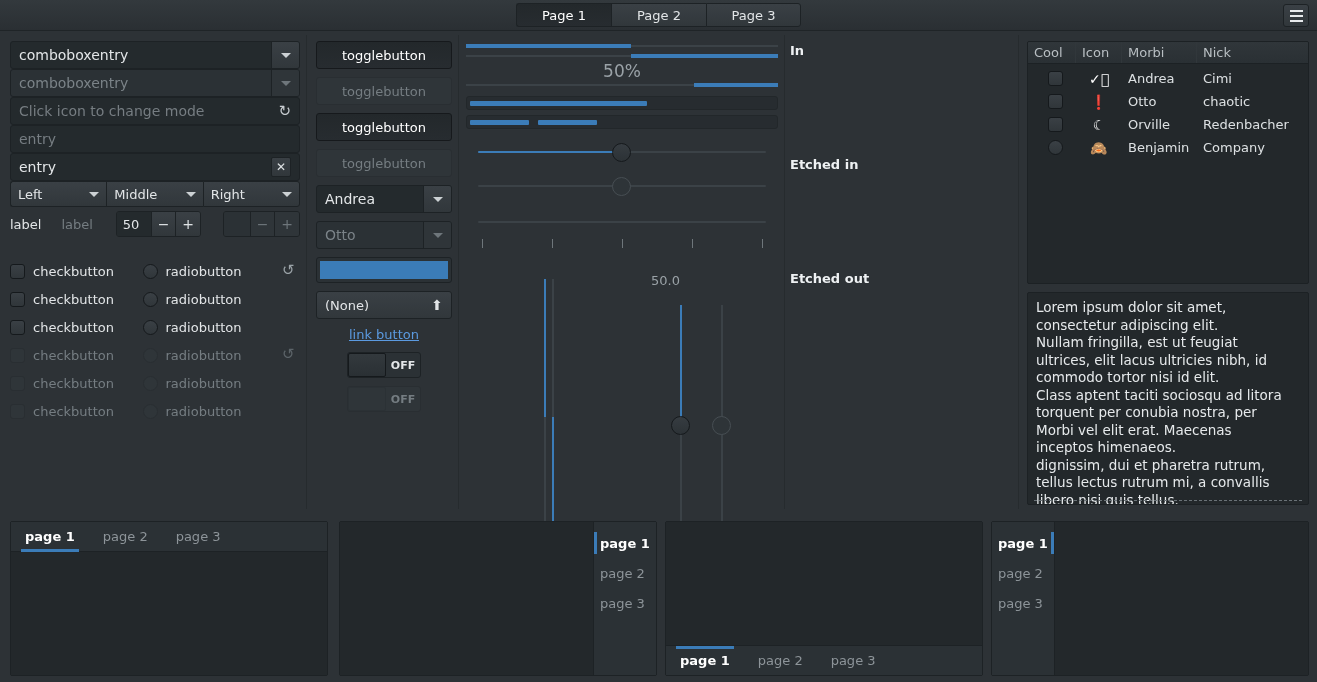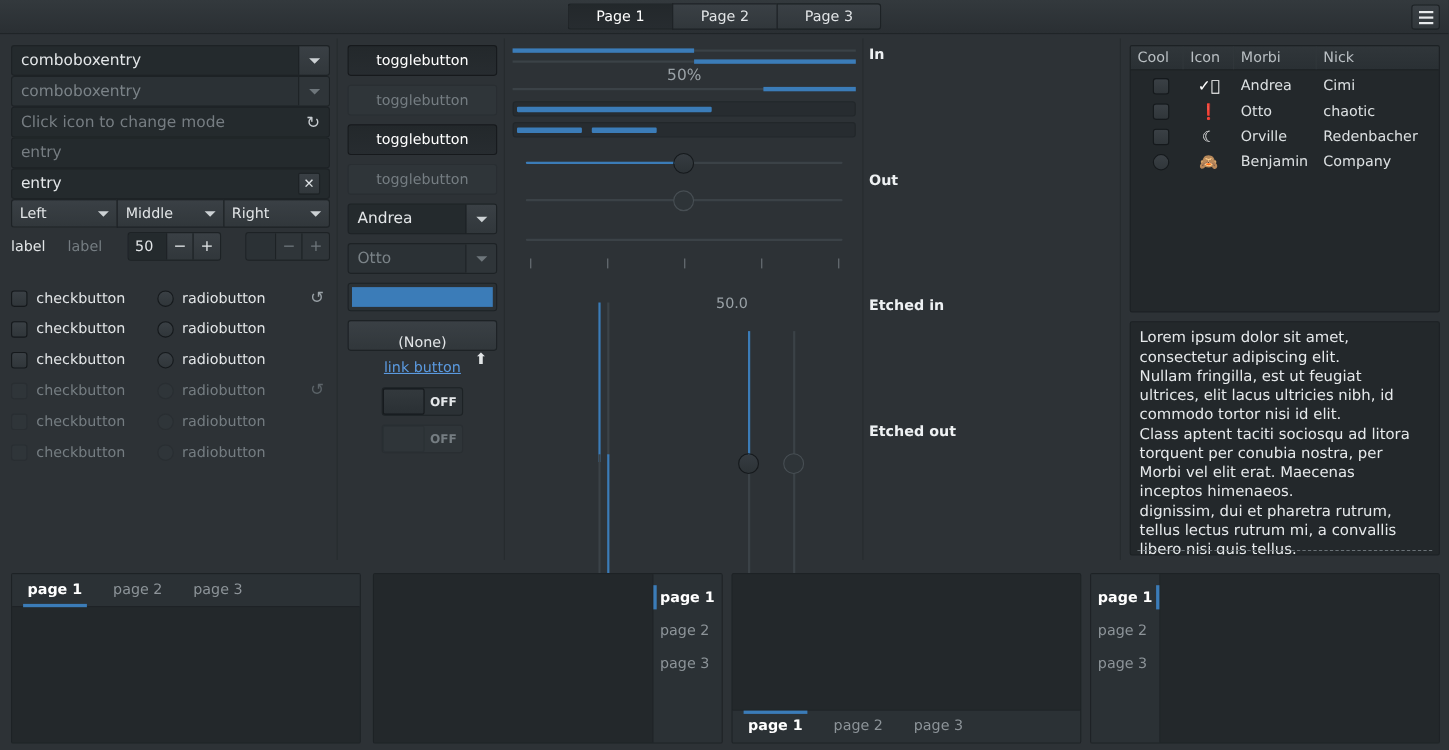--- a/index.html
+++ b/index.html
@@ -161,21 +161,21 @@
   .colorbtn {
     height: 26px; margin-bottom: 8px; border-radius: 3px;
     border: 1px solid #1d2225; background: #2b3135;
     display: flex; align-items: center; padding: 3px; cursor: default;
   }
   .colorbtn .swatch { flex: 1; height: 100%; background: #3b7cb8; }
   .filebtn {
     height: 28px; margin-bottom: 8px; border-radius: 3px;
     border: 1px solid #1d2225; background: linear-gradient(#3a4045, #31373b);
     display: flex; align-items: center; padding: 12px 8px;
-    color: #e2e5e7; font-size: 13px; cursor: default; flex-direction: column;
+    color: #e2e5e7; font-size: 13px; cursor: default;
   }
   .filebtn .up { margin-left: auto; font-size: 14px; }
   .linkbtn {
     text-align: center; margin: 6px 0 10px;
     color: #5b9ae0; font-size: 13px; text-decoration: underline; cursor: default;
   }
   .switchwrap { display: flex; justify-content: center; margin-bottom: 8px; }
   .switch {
     width: 74px; height: 26px; border-radius: 3px;
     border: 1px solid #1d2225; display: flex; align-items: center; cursor: default;
@@ -189,21 +189,21 @@
   }
   .switch.dis .knob { background: transparent; border-color: #2b3135; }
   .switch .sl { flex: 1; text-align: center; font-size: 11px; font-weight: bold; color: #e4e7e9; }
   .switch.dis .sl { color: #757d82; }
 
   
   .c3 { left: 466px; width: 312px; }
   .lvlbar { position: relative; height: 4px; margin: 9px 0 0; }
   .lvlbar .trough { position: absolute; left: 0; right: 0; top: 1px; height: 2px; background: #3b4247; }
   .lvlbar .fill { position: absolute; top: 0; height: 4px; background: #3b7cb8; }
-  .pct { text-align: center; font-size: 14px; color: #9aa2a7; margin: 3px 0 2px; }
+  .pct { text-align: center; font-size: 17px; color: #9aa2a7; margin: 3px 0 2px; }
   .pbar {
     height: 14px; border-radius: 3px; background: #272c30;
     border: 1px solid #22272a; position: relative; margin-bottom: 5px; overflow: hidden;
   }
   .pbar .pfill { position: absolute; left: 3px; top: 4px; height: 5px; background: #3b7cb8; border-radius: 1px; }
   .pbar .pfill2 { position: absolute; top: 4px; height: 5px; background: #3b7cb8; border-radius: 1px; }
   .hscale { position: relative; height: 34px; }
   .hscale .tr { position: absolute; left: 12px; right: 12px; top: 16px; height: 2px; background: #3b4247; border-radius: 1px; }
   .hscale .hl { position: absolute; left: 12px; top: 16px; height: 2px; background: #3b7cb8; border-radius: 1px; }
   .hscale .knob {
@@ -586,24 +586,20 @@
         <div class="vknob flat" style="left:246px; top:159px"></div>
       </div>
     </div>
 
     <div class="col c4" style="padding-top:12px">
       <div class="frm">
         <div class="cap">In</div>
         <div class="body"></div>
       </div>
       <div class="frm">
-        <div class="cap">Out</div>
-        <div class="body"></div>
-      </div>
-      <div class="frm">
         <div class="cap">Etched in</div>
         <div class="body"></div>
       </div>
       <div class="frm">
         <div class="cap">Etched out</div>
         <div class="body"></div>
       </div>
     </div>
 
     <div class="col c5" style="padding-top:10px">

